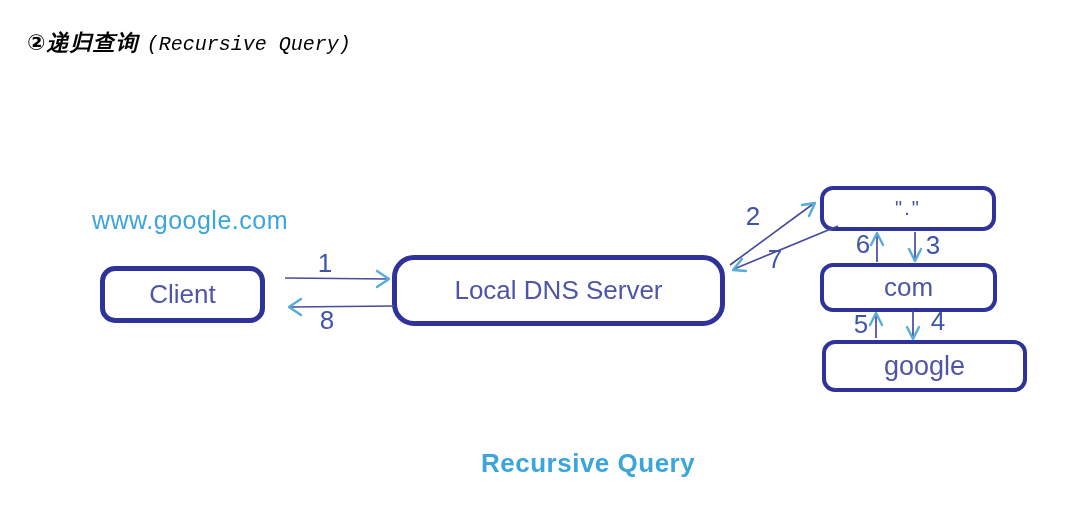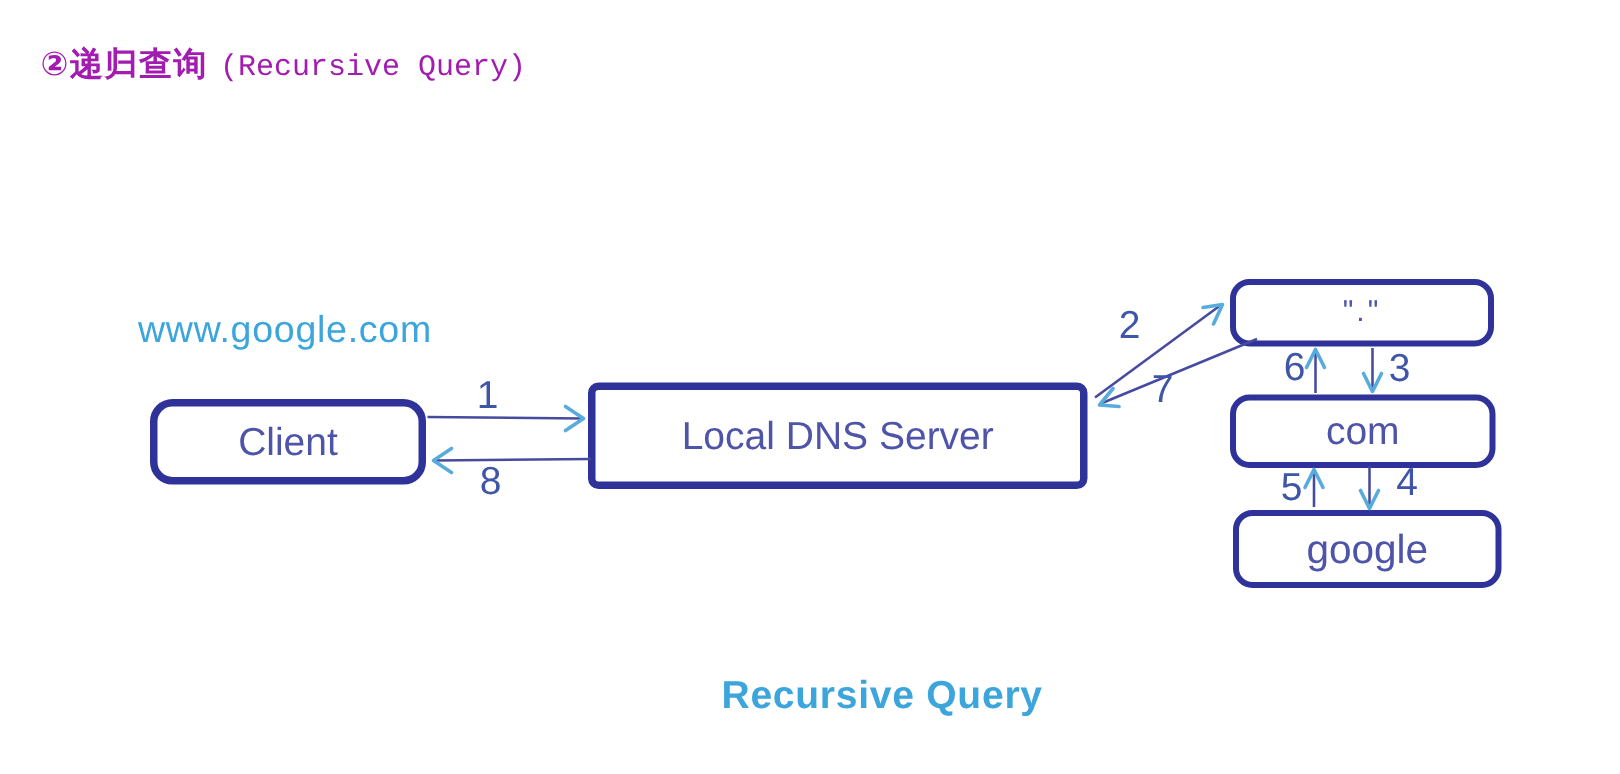--- a/index.html
+++ b/index.html
@@ -1,38 +1,38 @@
 <!DOCTYPE html>
 <html><head>
 <meta charset="utf-8">
 <style>
   html,body{margin:0;padding:0;background:#fff;}
   .canvas{
     position:relative;width:1080px;height:516px;background:#ffffff;
     font-family:"Liberation Sans","DejaVu Sans",sans-serif;overflow:hidden;
   }
-  .title{position:absolute;left:27px;top:28px;white-space:nowrap;color:#a21caf;}
+  .title{position:absolute;left:27px;top:28px;white-space:nowrap;color:#000000;font-style:italic;}
   .title-zh{font-size:22px;font-weight:700;letter-spacing:1px;}
   .title-en{font-family:"Liberation Mono","DejaVu Sans Mono",monospace;font-size:20px;font-weight:400;margin-left:8px;}
   .query-label{
     position:absolute;left:92px;top:186px;font-size:25px;color:#3ba5dc;letter-spacing:.5px;margin-top:20px;
   }
   .caption{
     position:absolute;left:481px;top:448px;font-size:26px;font-weight:600;color:#3ba5dc;letter-spacing:.5px;
   }
   .node{
     position:absolute;display:flex;align-items:center;justify-content:center;
     border:5px solid #2f3399;border-radius:16px;background:#ffffff;
     color:#4e54a8;font-size:26px;box-sizing:border-box;
   }
-  .node-client{left:100px;top:266px;width:184px;height:57px;border-radius:15px;}
-  .node-dns{left:392px;top:255px;width:333px;height:71px;border-radius:7px;}
+  .node-client{left:100px;top:266px;width:165px;height:57px;border-radius:15px;}
+  .node-dns{left:392px;top:255px;width:333px;height:71px;border-radius:22px;}
   .node-root{left:820px;top:186px;width:176px;height:45px;border-width:4px;border-radius:13px;font-size:20px;letter-spacing:2px;}
   .node-com{left:820px;top:263px;width:177px;height:49px;border-width:4px;border-radius:13px;justify-content:center;}
-  .node-google{left:822px;top:340px;width:179px;height:52px;border-width:4px;border-radius:13px;font-size:27px;}
+  .node-google{left:822px;top:340px;width:205px;height:52px;border-width:4px;border-radius:13px;font-size:27px;}
   .arrows{position:absolute;left:0;top:0;width:1080px;height:516px;}
   .edge-line{stroke:#474b9f;stroke-width:1.7;fill:none;}
   .head{stroke:#58acdc;stroke-width:2.4;fill:none;stroke-linecap:round;stroke-linejoin:round;}
   .edge-label{
     position:absolute;transform:translate(-50%,-50%);
     font-size:26px;color:#3f55a8;line-height:1;
   }
   .el1{left:325px;top:263px;}
   .el2{left:753px;top:216px;}
   .el3{left:933px;top:245px;}

